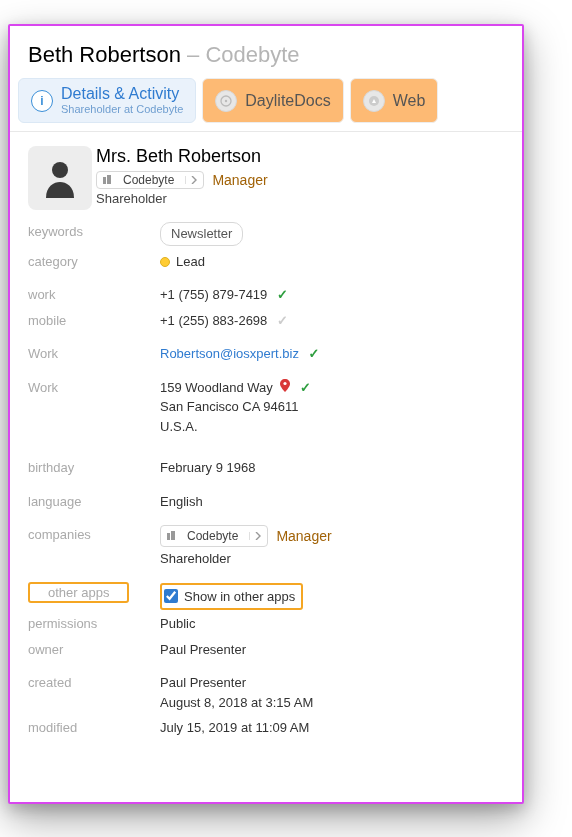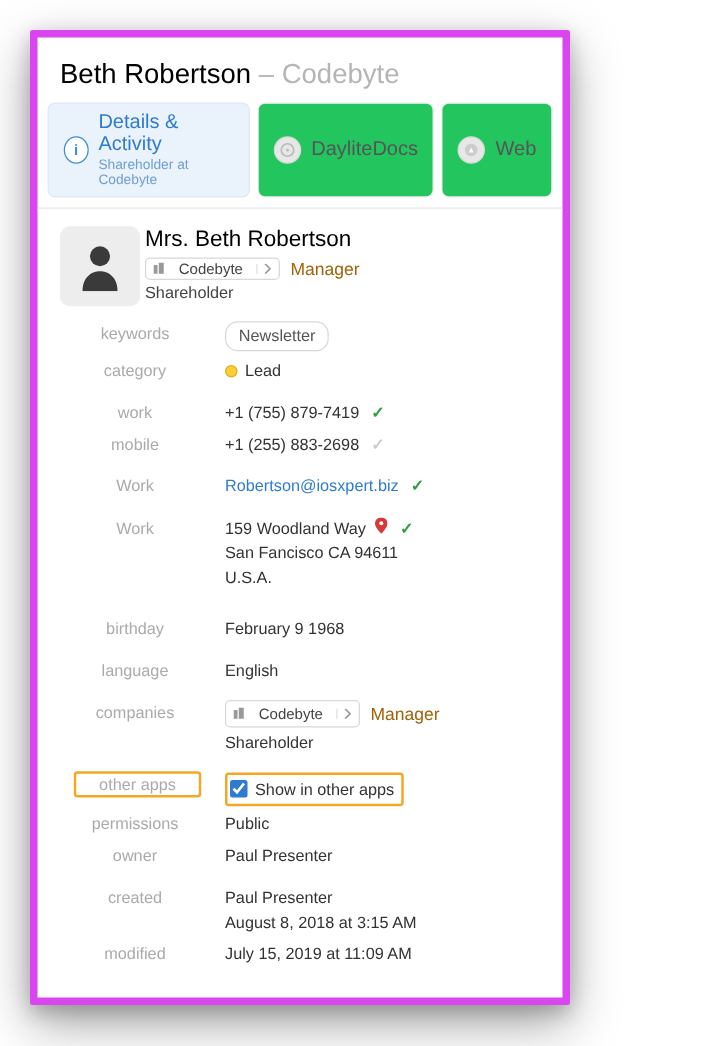--- a/index.html
+++ b/index.html
@@ -5,26 +5,26 @@
     * { box-sizing: border-box; margin: 0; padding: 0; }
     body {
       font-family: -apple-system, BlinkMacSystemFont, "Segoe UI", Helvetica, Arial, sans-serif;
       background: #fff;
       width: 572px;
       height: 837px;
       position: relative;
     }
     .card {
       position: absolute;
-      left: 24px;
+      left: 8px;
       top: 24px;
-      width: 432px;
+      width: 516px;
       height: 780px;
       background: #fff;
-      border: 6px solid #d946ef;
+      border: 2px solid #d946ef;
       border-radius: 2px;
       box-shadow: 0 15px 40px rgba(0,0,0,0.35), 0 5px 15px rgba(0,0,0,0.2);
       overflow: hidden;
     }
     .header {
       padding: 16px 18px 10px 18px;
       font-size: 22px;
       color: #000;
       font-weight: 400;
     }
@@ -33,21 +33,21 @@
     .tabs {
       display: flex;
       gap: 6px;
       padding: 0 8px 8px 8px;
       border-bottom: 1px solid #e8e8e8;
     }
     .tab {
       display: flex;
       align-items: center;
       gap: 8px;
-      background: #22c55e;
+      background: #fdba74;
       border: 1px solid #ededed;
       border-radius: 6px;
       padding: 6px 12px;
       cursor: pointer;
     }
     .tab.active {
       background: #eaf2fb;
       border-color: #dbe8f5;
     }
     .tab-icon {
@@ -96,21 +96,21 @@
       display:inline-flex; align-items:center; justify-content:center;
       padding: 0 3px; color:#999;
     }
     .chip .lbl { padding: 0 4px; }
     .role-txt { font-size: 14px; color: #a16207; }
     .shareholder { font-size: 13px; color: #444; margin-top:2px; }
     .row {
       display:flex; align-items:flex-start; margin-bottom: 6px; line-height: 1.5;
     }
     .row .label {
-      width: 132px; text-align:center; padding-right: 12px;
+      width: 132px; text-align:left; padding-right: 12px;
       color: #aaa; font-size: 13px;
     }
     .row .value {
       flex:1; color: #333; font-size: 13px;
     }
     .pill {
       display:inline-block; border:1px solid #d8d8d8; border-radius: 10px;
       padding: 1px 10px; font-size: 13px; color:#555; background:#fff;
     }
     .dot-yellow {

